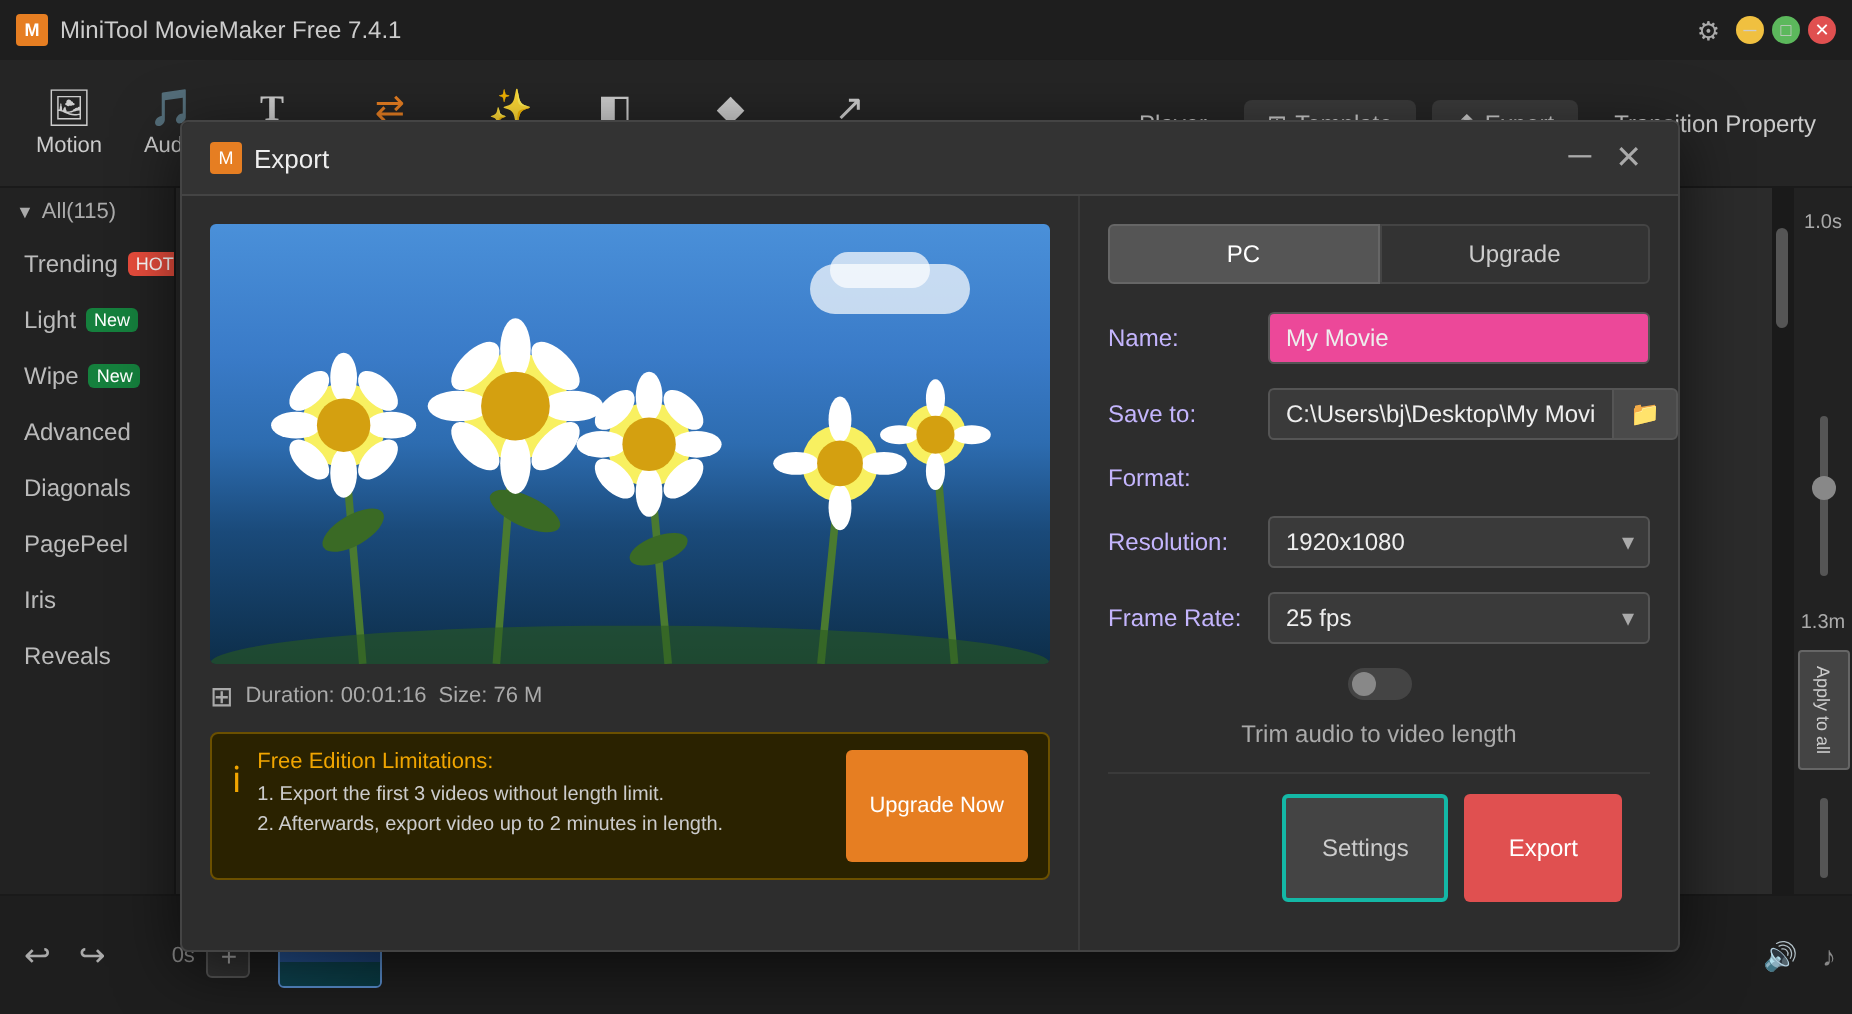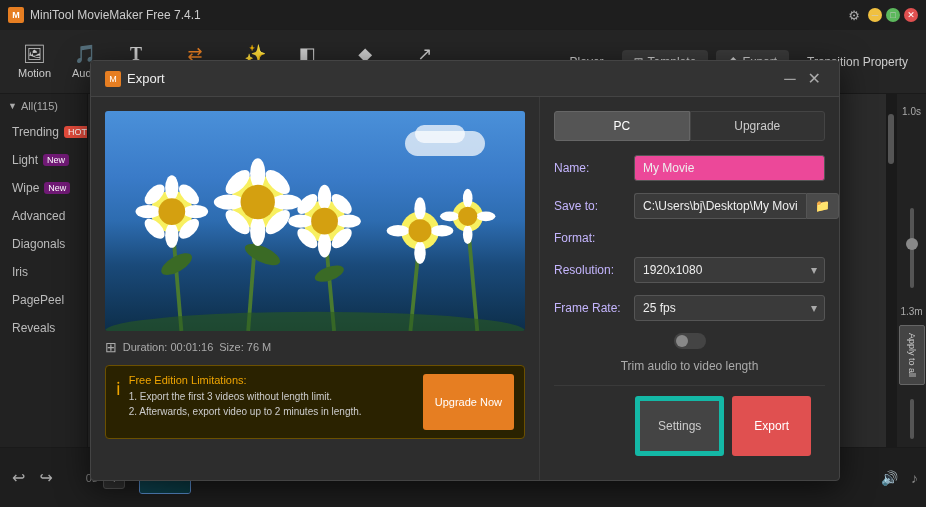--- a/index.html
+++ b/index.html
@@ -116,21 +116,21 @@
       align-items: center;
       gap: 5px;
     }
     .sidebar-badge {
       font-size: 9px;
       padding: 1px 4px;
       border-radius: 3px;
       color: white;
     }
     .badge-hot { background: #e74c3c; }
-    .badge-new { background: #701a75; }
+    .badge-new { background: #15803d; }
 
     
     #content {
       flex: 1;
       background: #2b2b2b;
       position: relative;
     }
 
     
     #modal-overlay {
@@ -373,21 +373,21 @@
 
     .modal-footer {
       display: flex;
       justify-content: flex-end;
       gap: 8px;
       padding: 10px 14px;
       border-top: 1px solid #3a3a3a;
     }
     .settings-btn {
       background: #444;
-      border: 5px solid #14b8a6;
+      border: 2px solid #14b8a6;
       color: #ccc;
       padding: 18px 18px;
       border-radius: 3px;
       cursor: pointer;
       font-size: 12px;
     }
     .export-action-btn {
       background: #e05050;
       border: none;
       color: white;
@@ -533,24 +533,24 @@
       <span>Wipe</span>
       <span class="sidebar-badge badge-new">New</span>
     </div>
     <div class="sidebar-item">
       <span>Advanced</span>
     </div>
     <div class="sidebar-item">
       <span>Diagonals</span>
     </div>
     <div class="sidebar-item">
+      <span>PagePeel</span>
+    </div>
+    <div class="sidebar-item">
       <span>Iris</span>
-    </div>
-    <div class="sidebar-item">
-      <span>PagePeel</span>
     </div>
     <div class="sidebar-item">
       <span>Reveals</span>
     </div>
   </div>
 
   <div id="content" style="flex:1; background:#2b2b2b;">
   </div>
 
   <div style="width:30px; background:#222; border-left:1px solid #1a1a1a; display:flex; flex-direction:column; align-items:center; padding:8px 0; gap:8px;">

